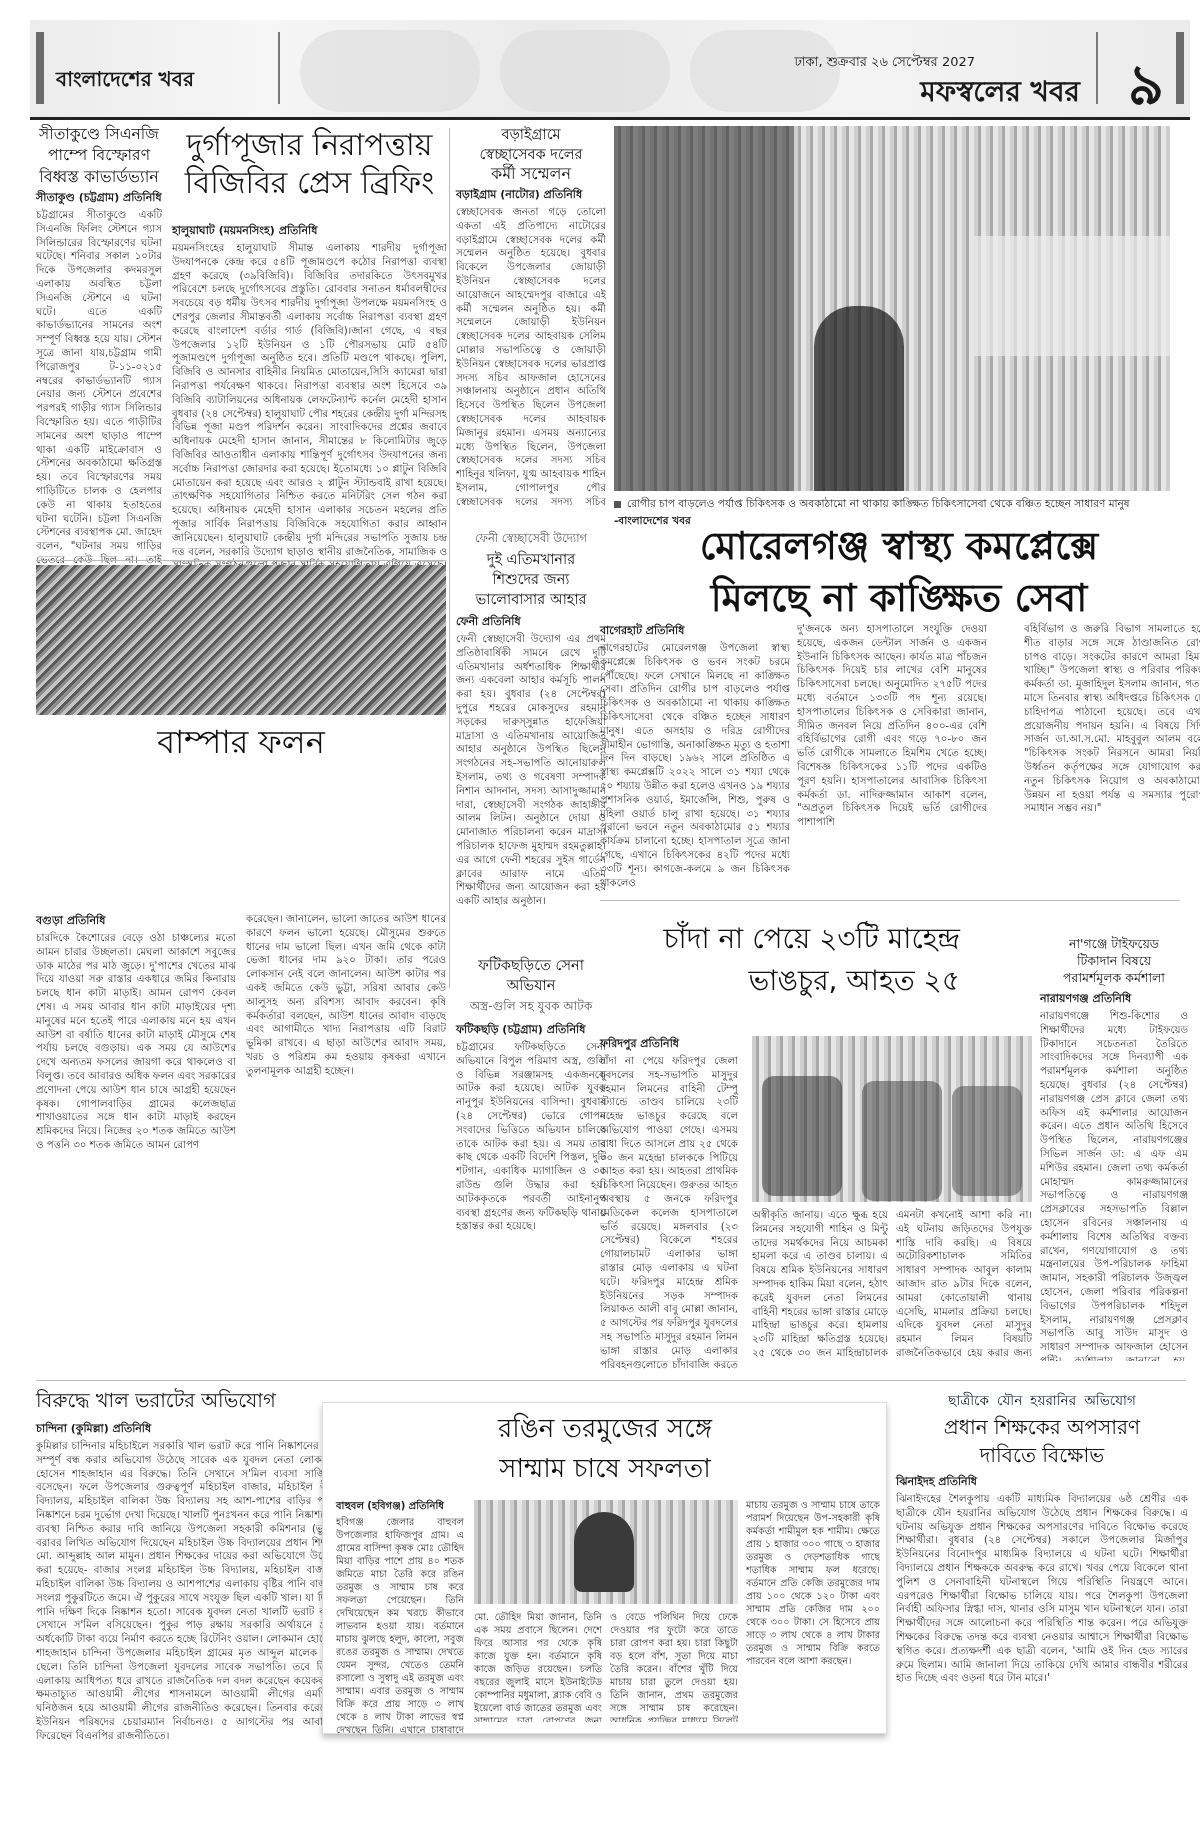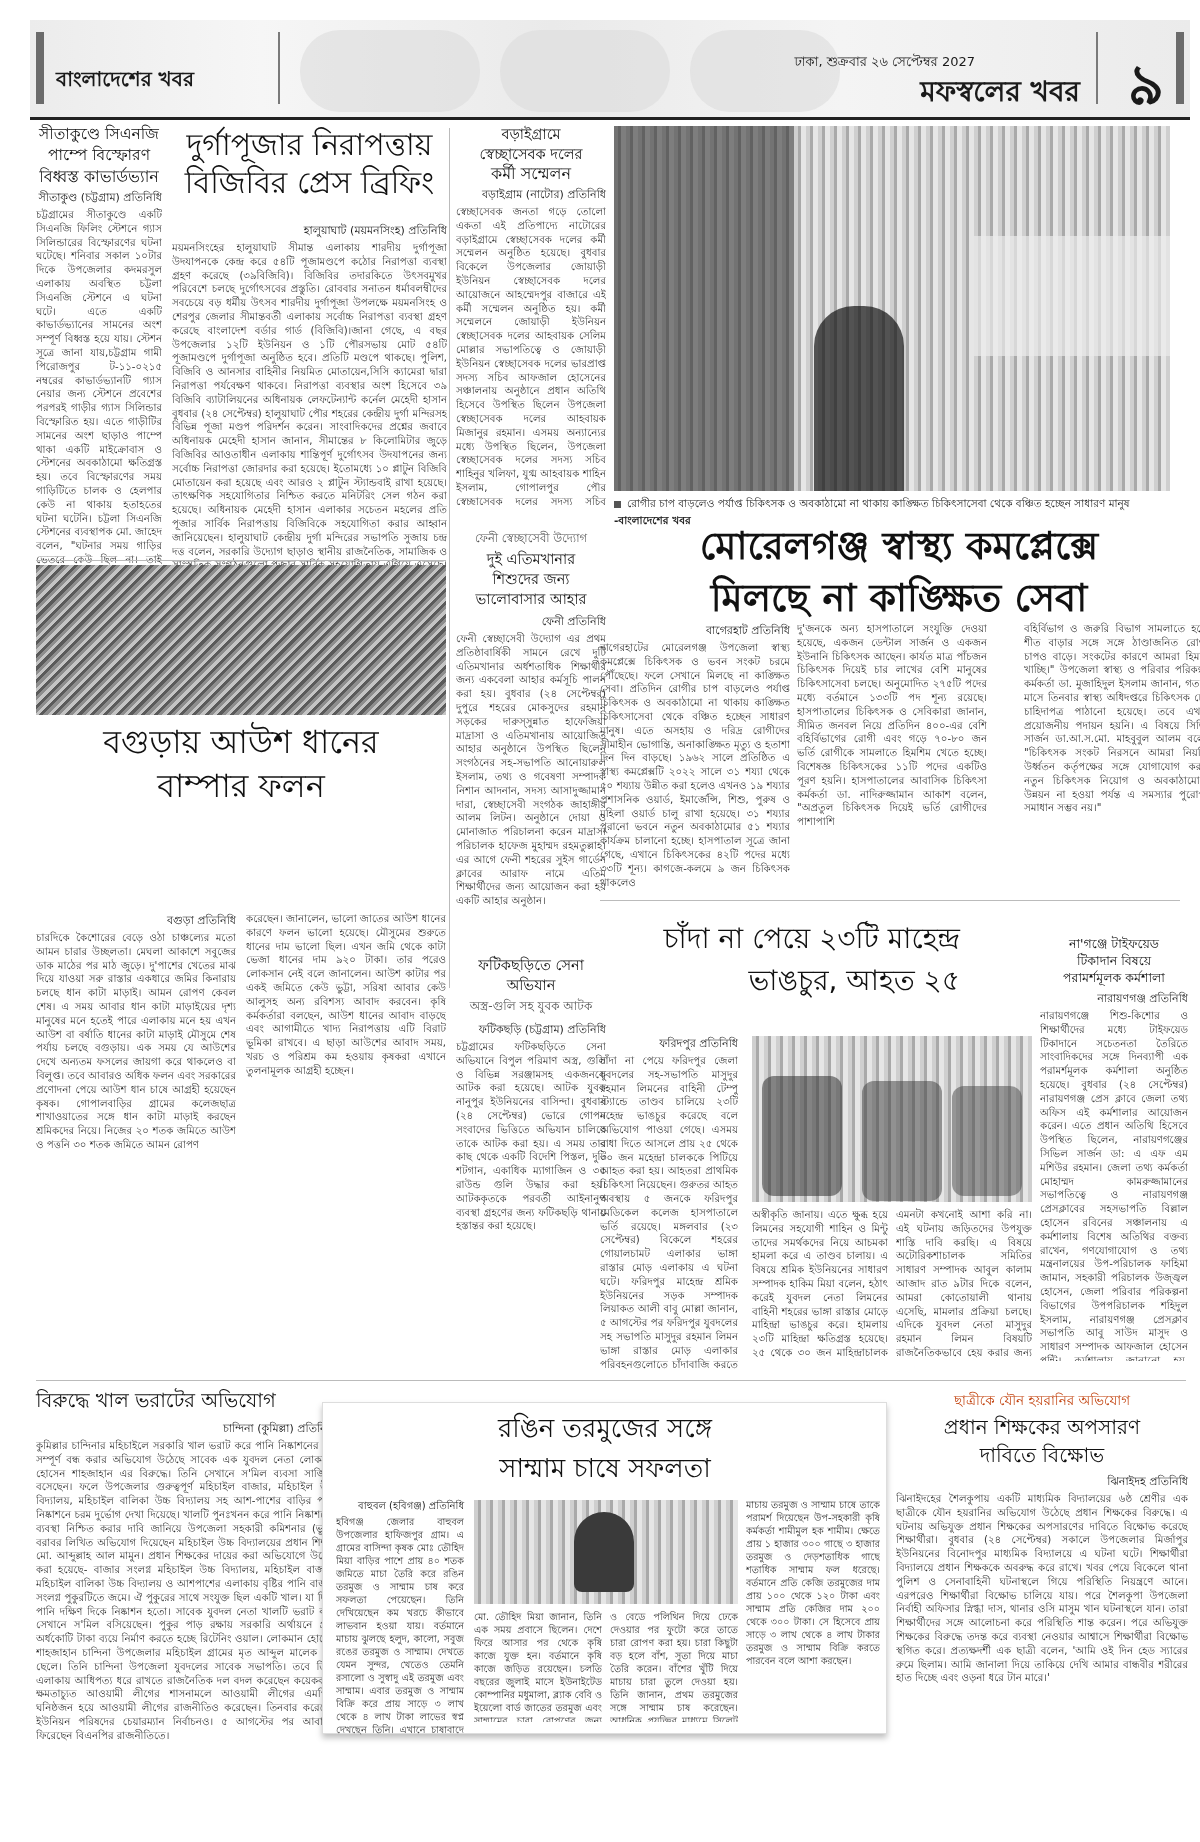--- a/index.html
+++ b/index.html
@@ -11,21 +11,21 @@
   .masthead .bar-r { position:absolute; right:6px; top:12px; width:8px; height:72px; background:#6b6b6b; }
   .masthead .sep-l { position:absolute; left:248px; top:12px; width:2px; height:72px; background:#7a7a7a; }
   .masthead .sep-r { position:absolute; right:92px; top:12px; width:2px; height:72px; background:#7a7a7a; }
   .paper-name { position:absolute; left:26px; top:44px; font-size:20px; font-weight:bold; }
   .section-name { position:absolute; right:110px; top:50px; font-size:28px; font-weight:bold; }
   .date-line { position:absolute; right:215px; top:32px; font-size:13px; }
   .page-no { position:absolute; right:26px; top:22px; font-size:56px; font-weight:bold; }
   .illus { position:absolute; top:10px; height:82px; border-radius:40px; background:#dcdcdc; opacity:.6; }
   .rule-top { left:30px; top:117px; width:1160px; height:3px; background:#222; }
   .hl { font-family:"DejaVu Sans", sans-serif; text-align:center; color:#111; }
-  .byline { font-size:11px; font-weight:normal;text-align:right; }
+  .byline { font-size:11px; font-weight:bold; }
   .body { font-size:10.2px; line-height:13.8px; text-align:justify; color:#333; }
   .photo { background: repeating-linear-gradient(135deg,#5a5a5a 0 3px,#8d8d8d 3px 6px,#c4c4c4 6px 9px); }
   .photo-light { background: repeating-linear-gradient(90deg,#cfcfcf 0 4px,#a9a9a9 4px 7px,#e6e6e6 7px 12px); }
   .caption { font-size:10.5px; color:#222; }
   .vline { width:1px; background:#bbb; }
   .hrule { height:1px; background:#bbb; }
   .boxed { border:1px solid #ddd; box-shadow: 0 4px 6px rgba(0,0,0,.25); background:#fff; }
   .sq { display:inline-block; width:7px; height:7px; background:#555; margin-right:6px; vertical-align:middle; }
 </style>
 </head>
@@ -113,21 +113,20 @@
 <div class="abs" style="left:797px;top:622px;width:190px;">
   <div class="body" style="height:272px;overflow:hidden;">দু'জনকে অন্য হাসপাতালে সংযুক্তি দেওয়া হয়েছে, একজন ডেন্টাল সার্জন ও একজন ইউনানি চিকিৎসক আছেন। কার্যত মাত্র পাঁচজন চিকিৎসক দিয়েই চার লাখের বেশি মানুষের চিকিৎসাসেবা চলছে। অনুমোদিত ২৭৫টি পদের মধ্যে বর্তমানে ১৩৩টি পদ শূন্য রয়েছে। হাসপাতালের চিকিৎসক ও সেবিকারা জানান, সীমিত জনবল নিয়ে প্রতিদিন ৪০০-এর বেশি বহির্বিভাগের রোগী এবং গড়ে ৭০-৮০ জন ভর্তি রোগীকে সামলাতে হিমশিম খেতে হচ্ছে। বিশেষজ্ঞ চিকিৎসকের ১১টি পদের একটিও পূরণ হয়নি। হাসপাতালের আবাসিক চিকিৎসা কর্মকর্তা ডা. নাদিরুজ্জামান আকাশ বলেন, "অপ্রতুল চিকিৎসক দিয়েই ভর্তি রোগীদের পাশাপাশি</div>
 </div>
 <div class="abs" style="left:1024px;top:622px;width:190px;">
   <div class="body" style="height:272px;overflow:hidden;">বহির্বিভাগ ও জরুরি বিভাগ সামলাতে হচ্ছে। শীত বাড়ার সঙ্গে সঙ্গে ঠাণ্ডাজনিত রোগীর চাপও বাড়ে। সংকটের কারণে আমরা হিমশিম খাচ্ছি।" উপজেলা স্বাস্থ্য ও পরিবার পরিকল্পনা কর্মকর্তা ডা. মুজাহিদুল ইসলাম জানান, গত দুই মাসে তিনবার স্বাস্থ্য অধিদপ্তরে চিকিৎসক চেয়ে চাহিদাপত্র পাঠানো হয়েছে। তবে এখনও প্রয়োজনীয় পদায়ন হয়নি। এ বিষয়ে সিভিল সার্জন ডা.আ.স.মো. মাহবুবুল আলম বলেন, "চিকিৎসক সংকট নিরসনে আমরা নিয়মিত উর্ধ্বতন কর্তৃপক্ষের সঙ্গে যোগাযোগ করছি। নতুন চিকিৎসক নিয়োগ ও অবকাঠামোগত উন্নয়ন না হওয়া পর্যন্ত এ সমস্যার পুরোপুরি সমাধান সম্ভব নয়।"</div>
 </div>
 
 <div class="abs photo" style="left:36px;top:565px;width:410px;height:150px;"></div>
 <div class="abs" style="left:36px;top:720px;width:410px;">
   <div class="hl" style="font-size:32px;line-height:44px;">
-    <div>বগুড়ায় আউশ ধানের</div>
     <div>বাম্পার ফলন</div>
   </div>
 </div>
 <div class="abs" style="left:36px;top:912px;width:200px;">
   <div class="byline">বগুড়া প্রতিনিধি</div>
   <div class="body" style="height:360px;overflow:hidden;">চারদিকে কৈশোরের বেড়ে ওঠা চাঞ্চল্যের মতো আমন চারার উচ্ছলতা। মেঘলা আকাশে সবুজের ডাক মাঠের পর মাঠ জুড়ে। দু'পাশের খেতের মাঝ দিয়ে যাওয়া সরু রাস্তার একধারে জমির কিনারায় চলছে ধান কাটা মাড়াই। আমন রোপণ কেবল শেষ। এ সময় আবার ধান কাটা মাড়াইয়ের দৃশ্য মানুষের মনে হতেই পারে এলাকায় মনে হয় এখন আউশ বা বর্ষাতি ধানের কাটা মাড়াই মৌসুমে শেষ পর্যায় চলছে বগুড়ায়। এক সময় যে আউশের দেখে অন্যতম ফসলের জায়গা করে থাকলেও বা বিলুপ্ত। তবে আবারও অধিক ফলন এবং সরকারের প্রণোদনা পেয়ে আউশ ধান চাষে আগ্রহী হয়েছেন কৃষক। গোপালবাড়ির গ্রামের কলেজছাত্র শাখাওয়াতের সঙ্গে ধান কাটা মাড়াই করছেন শ্রমিকদের নিয়ে। নিজের ২০ শতক জমিতে আউশ ও পত্তনি ৩০ শতক জমিতে আমন রোপণ</div>
 </div>
 <div class="abs" style="left:246px;top:912px;width:200px;">
   <div class="body" style="height:374px;overflow:hidden;">করেছেন। জানালেন, ভালো জাতের আউশ ধানের কারণে ফলন ভালো হয়েছে। মৌসুমের শুরুতে ধানের দাম ভালো ছিল। এখন জমি থেকে কাটা ভেজা ধানের দাম ৯২০ টাকা। তার পরেও লোকসান নেই বলে জানালেন। আউশ কাটার পর একই জমিতে কেউ ভুট্টা, সরিষা আবার কেউ আলুসহ অন্য রবিশস্য আবাদ করবেন। কৃষি কর্মকর্তারা বলছেন, আউশ ধানের আবাদ বাড়ছে এবং আগামীতে খাদ্য নিরাপত্তায় এটি বিরাট ভূমিকা রাখবে। এ ছাড়া আউশের আবাদ সময়, খরচ ও পরিশ্রম কম হওয়ায় কৃষকরা এখানে তুলনামূলক আগ্রহী হচ্ছেন।</div>
 </div>
@@ -204,20 +203,20 @@
   <div class="body" style="font-size:9.6px;line-height:13px;height:112px;overflow:hidden;">মো. তৌহিদ মিয়া জানান, তিনি এক সময় প্রবাসে ছিলেন। দেশে ফিরে আসার পর থেকে কৃষি কাজে যুক্ত হন। বর্তমানে কৃষি কাজে জড়িত রয়েছেন। চলতি বছরের জুলাই মাসে ইউনাইটেড কোম্পানির মধুমালা, ব্ল্যাক বেবি ও ইয়েলো বার্ড জাতের তরমুজ এবং সাম্মামের চারা রোপণের জন্য কিছুদিন পরপর তৈরি করেন বেড।</div>
 </div>
 <div class="abs" style="left:610px;top:1610px;width:128px;">
   <div class="body" style="font-size:9.6px;line-height:13px;height:112px;overflow:hidden;">ও বেডে পলিথিন দিয়ে ঢেকে দেওয়ার পর ফুটো করে তাতে চারা রোপণ করা হয়। চারা কিছুটা বড় হলে বাঁশ, সুতা দিয়ে মাচা তৈরি করেন। বাঁশের খুঁটি দিয়ে মাচায় চারা তুলে দেওয়া হয়। তিনি জানান, প্রথম তরমুজের সঙ্গে সাম্মাম চাষ করেছেন। আধুনিক প্রযুক্তির মাধ্যমে সিলেট অঞ্চলের কৃষি উন্নয়ন প্রকল্পের আওতায়</div>
 </div>
 <div class="abs" style="left:746px;top:1498px;width:134px;">
   <div class="body" style="font-size:9.6px;line-height:13px;height:224px;overflow:hidden;">মাচায় তরমুজ ও সাম্মাম চাষে তাকে পরামর্শ দিয়েছেন উপ-সহকারী কৃষি কর্মকর্তা শামীমুল হক শামীম। ক্ষেতে প্রায় ১ হাজার ৩০০ গাছে ৩ হাজার তরমুজ ও দেড়শতাধিক গাছে শতাধিক সাম্মাম ফল ধরেছে। বর্তমানে প্রতি কেজি তরমুজের দাম প্রায় ১০০ থেকে ১২০ টাকা এবং সাম্মাম প্রতি কেজির দাম ২০০ থেকে ৩০০ টাকা। সে হিসেবে প্রায় সাড়ে ৩ লাখ থেকে ৪ লাখ টাকার তরমুজ ও সাম্মাম বিক্রি করতে পারবেন বলে আশা করছেন।</div>
 </div>
 
 <div class="abs" style="left:896px;top:1390px;width:292px;">
-  <div class="hl" style="font-size:13.5px;color:#c2410c;">ছাত্রীকে যৌন হয়রানির অভিযোগ</div>
+  <div class="hl" style="font-size:13.5px;color:#0f172a;font-family:Liberation Mono, monospace;">ছাত্রীকে যৌন হয়রানির অভিযোগ</div>
   <div class="hl" style="font-size:20px;line-height:28px;">
     <div>প্রধান শিক্ষকের অপসারণ</div>
     <div>দাবিতে বিক্ষোভ</div>
   </div>
   <div class="byline" style="margin-top:4px;">ঝিনাইদহ প্রতিনিধি</div>
   <div class="body" style="height:288px;overflow:hidden;">ঝিনাইদহের শৈলকুপায় একটি মাধ্যমিক বিদ্যালয়ের ৬ষ্ঠ শ্রেণীর এক ছাত্রীকে যৌন হয়রানির অভিযোগ উঠেছে প্রধান শিক্ষকের বিরুদ্ধে। এ ঘটনায় অভিযুক্ত প্রধান শিক্ষকের অপসারণের দাবিতে বিক্ষোভ করেছে শিক্ষার্থীরা। বুধবার (২৪ সেপ্টেম্বর) সকালে উপজেলার মির্জাপুর ইউনিয়নের বিনোদপুর মাধ্যমিক বিদ্যালয়ে এ ঘটনা ঘটে। শিক্ষার্থীরা বিদ্যালয়ে প্রধান শিক্ষককে অবরুদ্ধ করে রাখে। খবর পেয়ে বিকেলে থানা পুলিশ ও সেনাবাহিনী ঘটনাস্থলে গিয়ে পরিস্থিতি নিয়ন্ত্রণে আনে। এরপরেও শিক্ষার্থীরা বিক্ষোভ চালিয়ে যায়। পরে শৈলকুপা উপজেলা নির্বাহী অফিসার স্নিগ্ধা দাস, থানার ওসি মাসুম খান ঘটনাস্থলে যান। তারা শিক্ষার্থীদের সঙ্গে আলোচনা করে পরিস্থিতি শান্ত করেন। পরে অভিযুক্ত শিক্ষকের বিরুদ্ধে তদন্ত করে ব্যবস্থা নেওয়ার আশ্বাসে শিক্ষার্থীরা বিক্ষোভ স্থগিত করে। প্রত্যক্ষদর্শী এক ছাত্রী বলেন, 'আমি ওই দিন হেড স্যারের রুমে ছিলাম। আমি জানালা দিয়ে তাকিয়ে দেখি আমার বান্ধবীর শরীরের হাত দিচ্ছে এবং ওড়না ধরে টান মারে।'</div>
 </div>
 
 </body></html>

